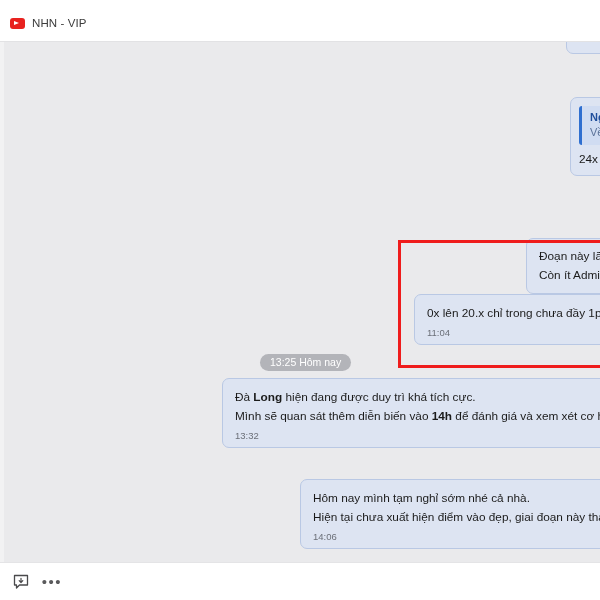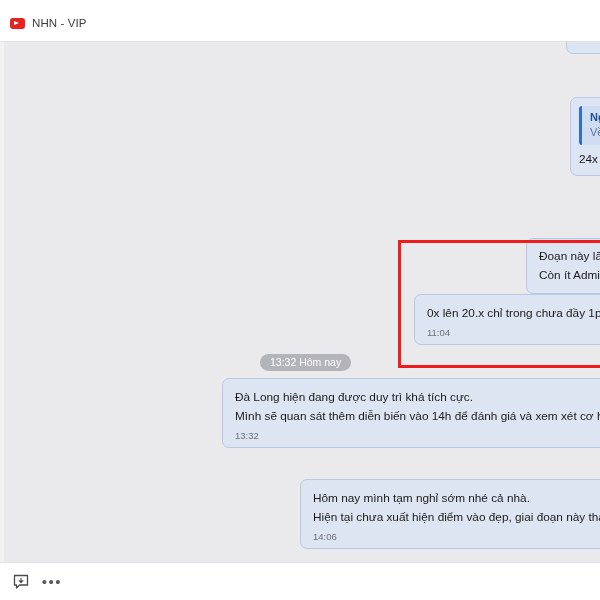--- a/index.html
+++ b/index.html
@@ -84,21 +84,21 @@
     border: 1px solid #b9c8e4;
     border-radius: 7px;
     box-sizing: border-box;
     padding: 10px 12px 6px 12px;
     font-size: 11.8px;
     line-height: 19px;
     color: #1b1b1b;
     white-space: nowrap;
   }
   .bubble .line { display: block; }
-  .bubble b { font-weight: normal; margin-top: 12px; }
+  .bubble b { font-weight: bold; margin-top: 12px; }
   .ts {
     display: block;
     margin-top: 3px;
     font-size: 9.5px;
     color: #6b6f78;
     line-height: 13px;
   }
 
   
   .quote {
@@ -207,21 +207,21 @@
     <div class="bubble" id="b2" style="right:-16px; top:196px; width:90px; padding:8px 10px 8px 12px;">
       <span class="line">Đoạn này lãi n</span>
       <span class="line">Còn ít Admin </span>
     </div>
 
     <div class="bubble" id="b3" style="left:414px; right:-20px; top:252px; padding:9px 12px 5px 12px;">
       <span class="line">0x lên 20.x chỉ trong chưa đầy 1p, chốt lãi l</span>
       <span class="ts">11:04</span>
     </div>
 
-    <div class="daypill" style="left:260px; top:312px;">13:32 Hôm nay</div>
+    <div class="daypill" style="left:260px; top:312px;">13:25 Hôm nay</div>
 
     <div class="bubble" id="b4" style="left:222px; right:-28px; top:336px; padding:9px 12px 5px 12px;">
       <span class="line">Đà <b>Long</b> hiện đang được duy trì khá tích cực.</span>
       <span class="line">Mình sẽ quan sát thêm diễn biến vào <b>14h</b> để đánh giá và xem xét cơ hội tham gia. </span>
       <span class="ts">13:32</span>
     </div>
 
 
     <div class="bubble" id="b5" style="left:300px; right:-30px; top:437px; padding:9px 12px 5px 12px;">
       <span class="line">Hôm nay mình tạm nghỉ sớm nhé cả nhà.</span>

